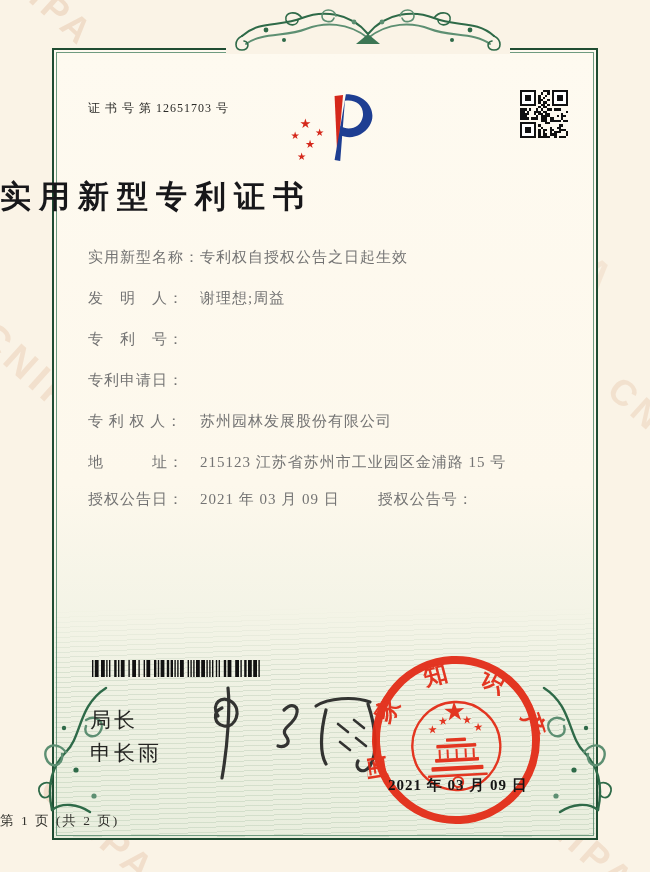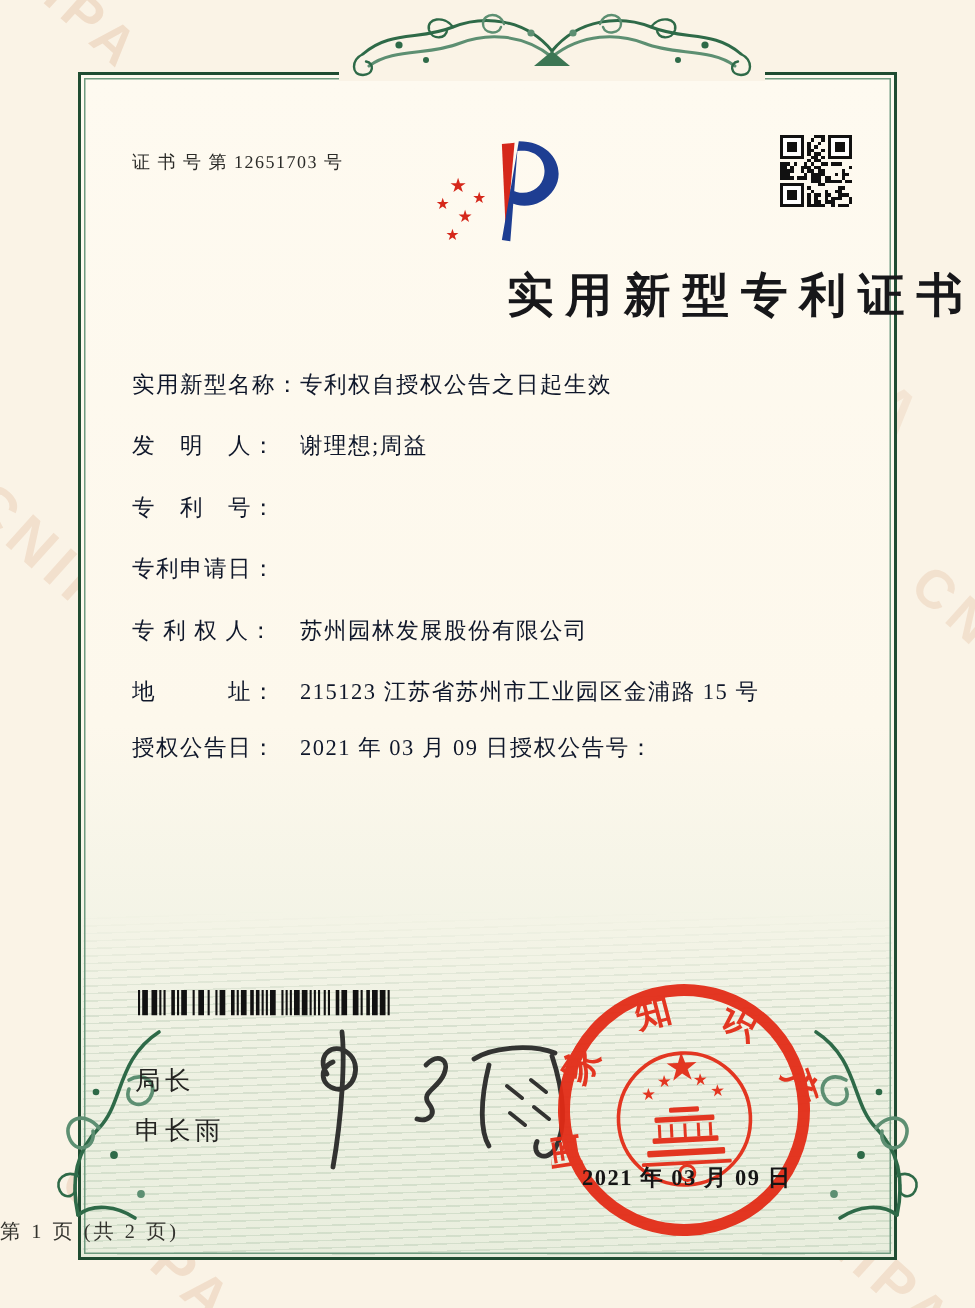--- a/index.html
+++ b/index.html
@@ -21,37 +21,37 @@
   
   .frame{position:absolute;left:52px;top:48px;right:52px;bottom:32px;border:2px solid #1f4c32;}
   .frame-inner{position:absolute;left:2px;top:2px;right:2px;bottom:2px;border:1px solid #6f9b80;}
 
   .orn{position:absolute;pointer-events:none;}
 
   
   .cert-no{position:absolute;left:88px;top:100px;font-size:12px;letter-spacing:1px;color:#2b2b28;}
   .logo-box{position:absolute;left:281px;top:84px;width:94px;height:88px;}
   .qr-box{position:absolute;left:520px;top:90px;width:48px;height:48px;}
-  .title{position:absolute;left:0;top:176px;width:100%;text-align:right;font-size:31px;
+  .title{position:absolute;left:0;top:176px;width:100%;text-align:left;font-size:31px;
          font-weight:bold;letter-spacing:8px;color:#17171a;}
 
-  .fields{position:absolute;left:88px;top:246px;width:478px;font-size:15px;color:#0f172a;}
+  .fields{position:absolute;left:88px;top:246px;width:478px;font-size:15px;color:#737373;}
   .frow{display:flex;margin-bottom:18px;line-height:23px;}
   .flabel{flex:0 0 112px;letter-spacing:1px;}
   .fvalue{letter-spacing:1px;}
   .grant-row{display:flex;margin-top:-4px;line-height:23px;}
-  .grant-right{display:flex;gap:12px;}
+  .grant-right{margin-left:38px;display:flex;gap:12px;}
 
   .paras{position:absolute;left:86px;top:505px;width:480px;font-size:14.5px;line-height:24.5px;
          color:#33312c;text-align:justify;}
   .paras p{margin:0;text-indent:2em;}
 
   .barcode-box{position:absolute;left:92px;top:660px;width:168px;height:17px;}
 
-  .signer{position:absolute;left:90px;top:704px;font-size:17px;letter-spacing:3px;color:#242422;line-height:33px;}
+  .signer{position:absolute;left:90px;top:704px;font-size:21px;letter-spacing:3px;color:#242422;line-height:33px;}
   .sig-box{position:absolute;left:188px;top:676px;width:214px;height:112px;}
 
   .seal-box{position:absolute;left:366px;top:650px;width:180px;height:180px;transform:rotate(-3deg);opacity:.94;}
   .seal-date{position:absolute;left:388px;top:776px;font-size:15px;letter-spacing:1px;color:#151515;font-weight:bold;}
 
   .footer{position:absolute;left:0;top:812px;width:100%;text-align:left;font-size:13.5px;color:#33332e;letter-spacing:2px;}
 </style>
 </head>
 <body>
 

